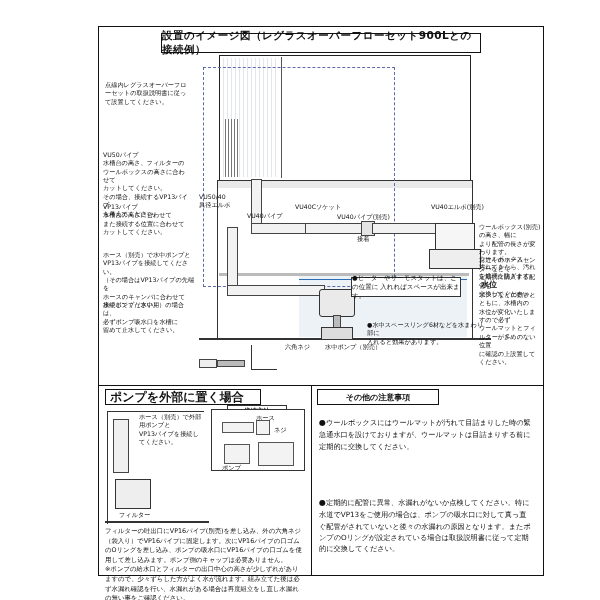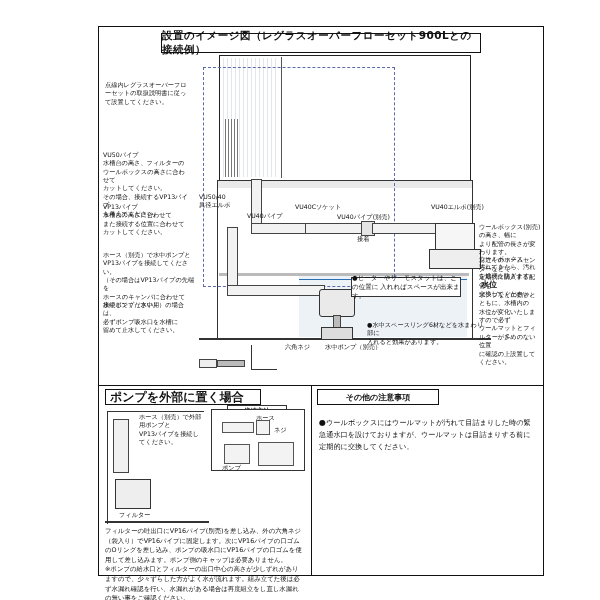--- a/index.html
+++ b/index.html
@@ -179,14 +179,17 @@
     <div class="note" style="left:6px;top:500px;width:200px;font-size:6.4px;line-height:1.5;white-space:pre-line;">フィルターの吐出口にVP16パイプ(別売)を差し込み、外の六角ネジ（袋入り）でVP16パイプに固定します。次にVP16パイプの口ゴムのOリングを差し込み、ポンプの吸水口にVP16パイプの口ゴムを使用して差し込みます。ポンプ側のキャップは必要ありません。
 ※ポンプの給水口とフィルターの出口中心の高さが少しずれがありますので、少々ずらした方がよく水が流れます。組み立てた後は必ず水漏れ確認を行い、水漏れがある場合は再度組立をし直し水漏れの無い事をご確認ください。</div>
 
     <div class="panel-r"></div>
     <div class="panel-r-title">
       <span>その他の注意事項</span>
     </div>
     <div class="note" style="left:220px;top:390px;">
       <span class="dot">●</span><span>ウールボックスにはウールマットが汚れて目詰まりした時の緊急通水口を設けておりますが、ウールマットは目詰まりする前に定期的に交換してください。</span>
     </div>
+    <div class="note" style="left:220px;top:470px;">
+      <span class="dot">●</span><span>定期的に配管に異常、水漏れがないか点検してください。特に水道でVP13をご使用の場合は、ポンプの吸水口に対して真っ直ぐ配管がされていないと後々の水漏れの原因となります。またポンプのOリングが設定されている場合は取扱説明書に従って定期的に交換してください。</span>
+    </div>
   </div>
 </div>
 
 </body></html>

